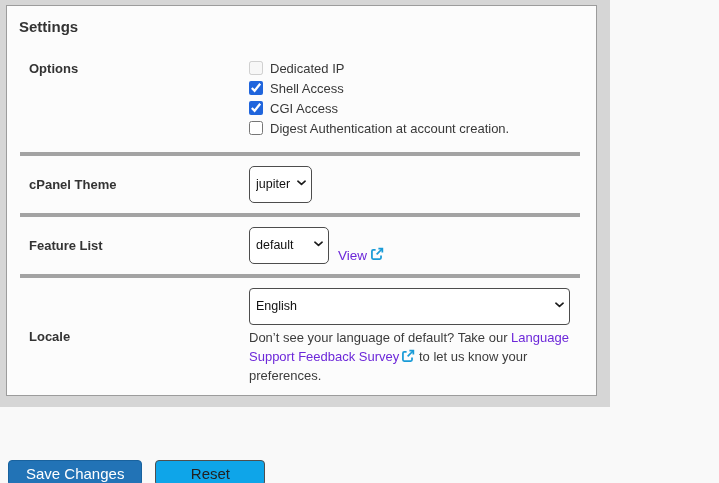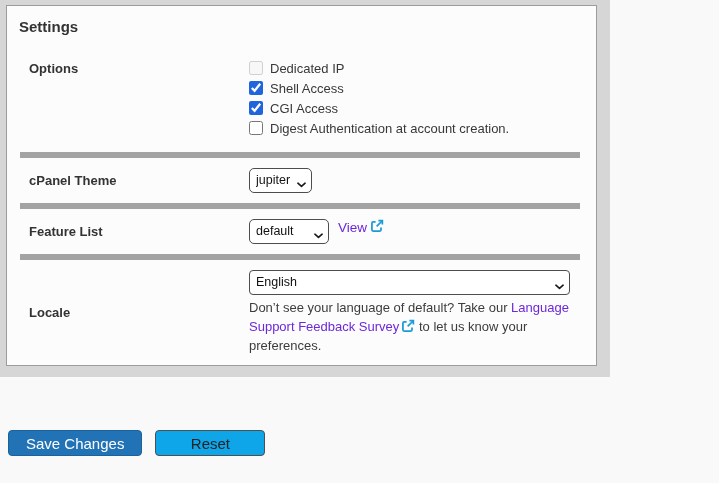--- a/index.html
+++ b/index.html
@@ -23,21 +23,21 @@
     font-size: 15px;
     font-weight: bold;
     color: #333;
     padding: 10px 12px 1px 12px;
     line-height: 21px;
   }
   .rows { margin: 0 16px 0 13px; }
   .row {
     display: flex;
     padding: 10px 0 10px 9px;
-    border-bottom: 6px solid #a3a3a3;
+    border-bottom: 4px solid #a3a3a3;
     align-items: center;
   }
   .row:last-child { border-bottom: none; }
   .row-label {
     width: 220px;
     min-width: 220px;
     font-weight: bold;
     font-size: 13px;
     color: #333;
   }
@@ -55,33 +55,33 @@
   .select-wrap { position: relative; display: inline-block; }
   select {
     appearance: none;
     -webkit-appearance: none;
     font-family: "Liberation Sans", "DejaVu Sans", sans-serif;
     font-size: 12.5px;
     color: #111;
     background: #fff;
     border: 1px solid #4d4d4d;
     border-radius: 5px;
-    height: 25px;
+    height: 37px;
     padding: 0 20px 0 6px;
     line-height: 19px;
   }
   .select-wrap .chev {
     position: absolute;
     right: 6px; top: 8px;
     pointer-events: none;
   }
   .sel-theme { width: 63px; }
   .sel-feature { width: 80px; }
   .sel-locale { width: 321px; border-radius: 4px; }
-  .feature-controls { display: flex; align-items: flex-start; }
+  .feature-controls { display: flex; align-items: flex-end; }
   a.link {
     color: #6d28d9;
     text-decoration: none;
     display: inline-flex;
     align-items: center;
     gap: 3px;
     cursor: pointer;
   }
   .view-link { margin-left: 9px; font-size: 13.5px; }
   .locale-help {

